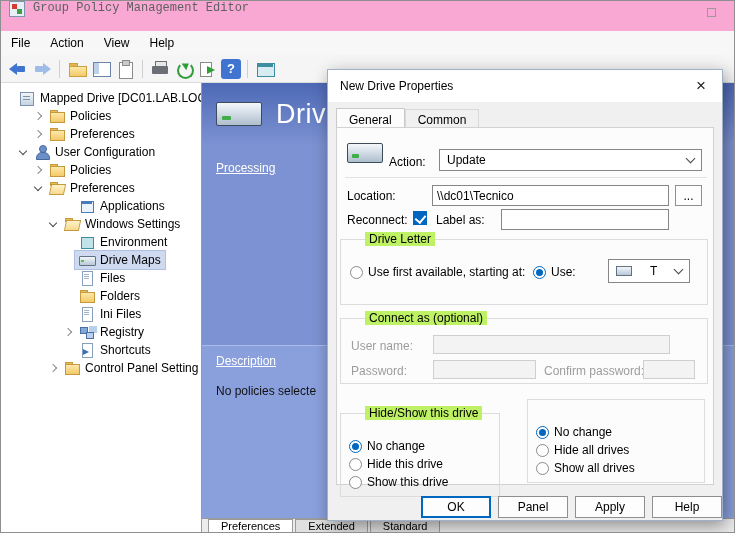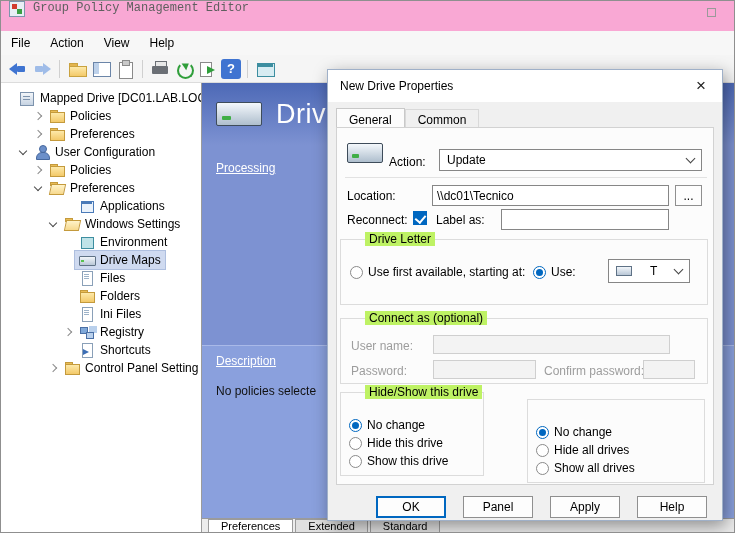--- a/index.html
+++ b/index.html
@@ -109,21 +109,21 @@
   .chk { position:absolute; width:14px; height:14px; background:#0067c0; border:1px solid #0067c0; }
   .chk::after { content:""; position:absolute; left:3px; top:1px; width:5px; height:8px; border-right:2px solid #fff; border-bottom:2px solid #fff; transform:rotate(40deg); }
   .rad { width:13px; height:13px; border:1px solid #8a8a8a; border-radius:50%; background:#fff; position:relative; flex:none; }
   .rad.sel { border-color:#0067c0; }
   .rad.sel::after { content:""; position:absolute; left:2px; top:2px; width:7px; height:7px; border-radius:50%; background:#0067c0; }
   .radio-row { position:absolute; display:flex; align-items:flex-end; gap:5px; height:15px; }
   .grp { position:absolute; border:1px solid #dcdcdc; }
   .glabel { position:absolute; top:-8px; left:8px; background:#bef264; padding:0 4px;margin-left:16px; }
   .dis-lbl { color:#9d9d9d; }
   .sep1 { position:absolute; left:8px; top:49px; width:362px; height:1px; background:#e2e2e2; }
-  .dlg-buttons { position:absolute; top:426px; right:15px; display:flex; gap:17px; }
+  .dlg-buttons { position:absolute; top:426px; right:0; display:flex; gap:7px; }
   .btn { width:70px; height:22px; background:#fdfdfd; border:1px solid #8f8f8f; font:12px "Liberation Sans","DejaVu Sans",sans-serif; display:flex; align-items:center; justify-content:center; }
   .btn.default { border:1px solid #0067c0; box-shadow:inset 0 0 0 1px #0067c0; }
   .browse { position:absolute; background:#fdfdfd; border:1px solid #8f8f8f; font:12px "Liberation Sans","DejaVu Sans",sans-serif; text-align:center; }
   .flbl { position:absolute; }
 </style>
 </head>
 <body>
 
 <div class="window">
 
@@ -357,21 +357,21 @@
       <div class="grp" style="left:3px;top:190px;width:368px;height:66px">
         <span class="glabel">Connect as (optional)</span>
         <span class="flbl dis-lbl" style="left:10px;top:20px">User name:</span>
         <input class="txt dis" style="left: 92px; top: 16px; width: 237px; height: 19px;" disabled="">
         <span class="flbl dis-lbl" style="left:10px;top:45px">Password:</span>
         <input class="txt dis" style="left: 92px; top: 41px; width: 103px; height: 19px;" disabled="">
         <span class="flbl dis-lbl" style="left:203px;top:45px">Confirm password:</span>
         <input class="txt dis" style="left: 302px; top: 41px; width: 52px; height: 19px;" disabled="">
       </div>
 
-      <div class="grp" style="left:3px;top:264px;width:144px;height:84px">
+      <div class="grp" style="left:3px;top:285px;width:160px;height:84px">
         <span class="glabel">Hide/Show this drive</span>
         <label class="radio-row" style="left:8px;top:24px">
           <span class="rad sel"></span>
           <span>No change</span>
         </label>
         <label class="radio-row" style="left:8px;top:42px">
           <span class="rad"></span>
           <span>Hide this drive</span>
         </label>
         <label class="radio-row" style="left:8px;top:60px">

